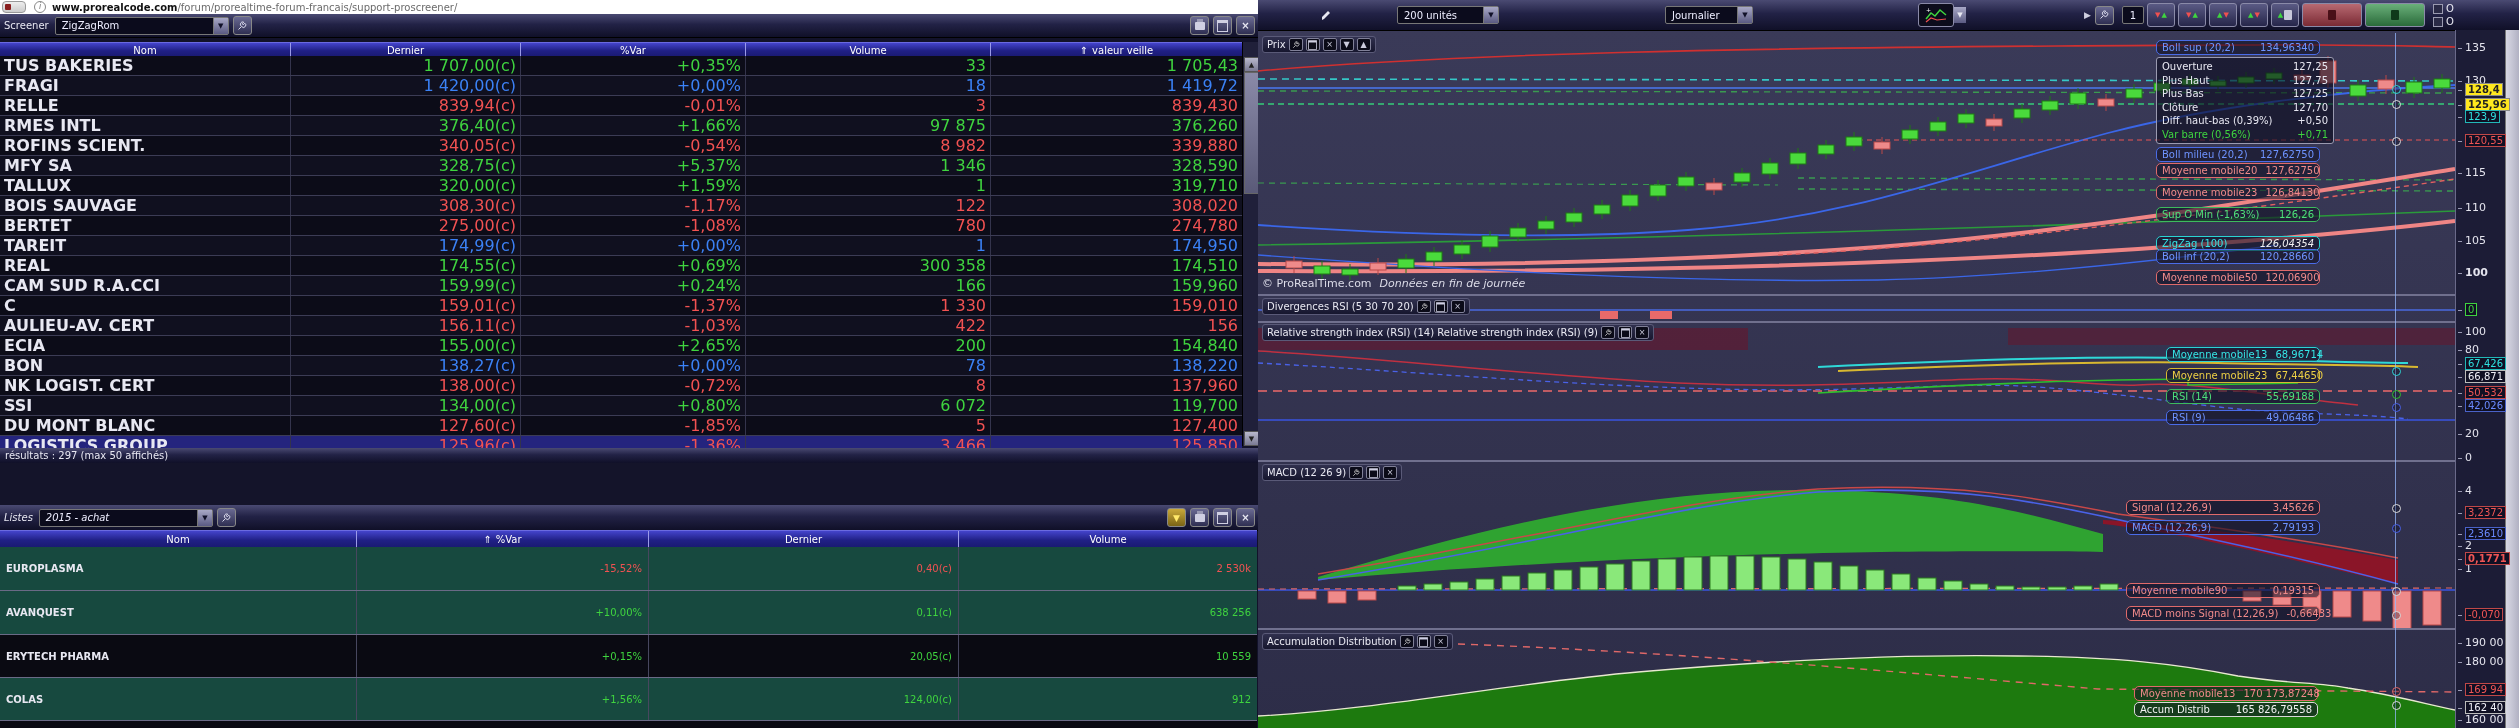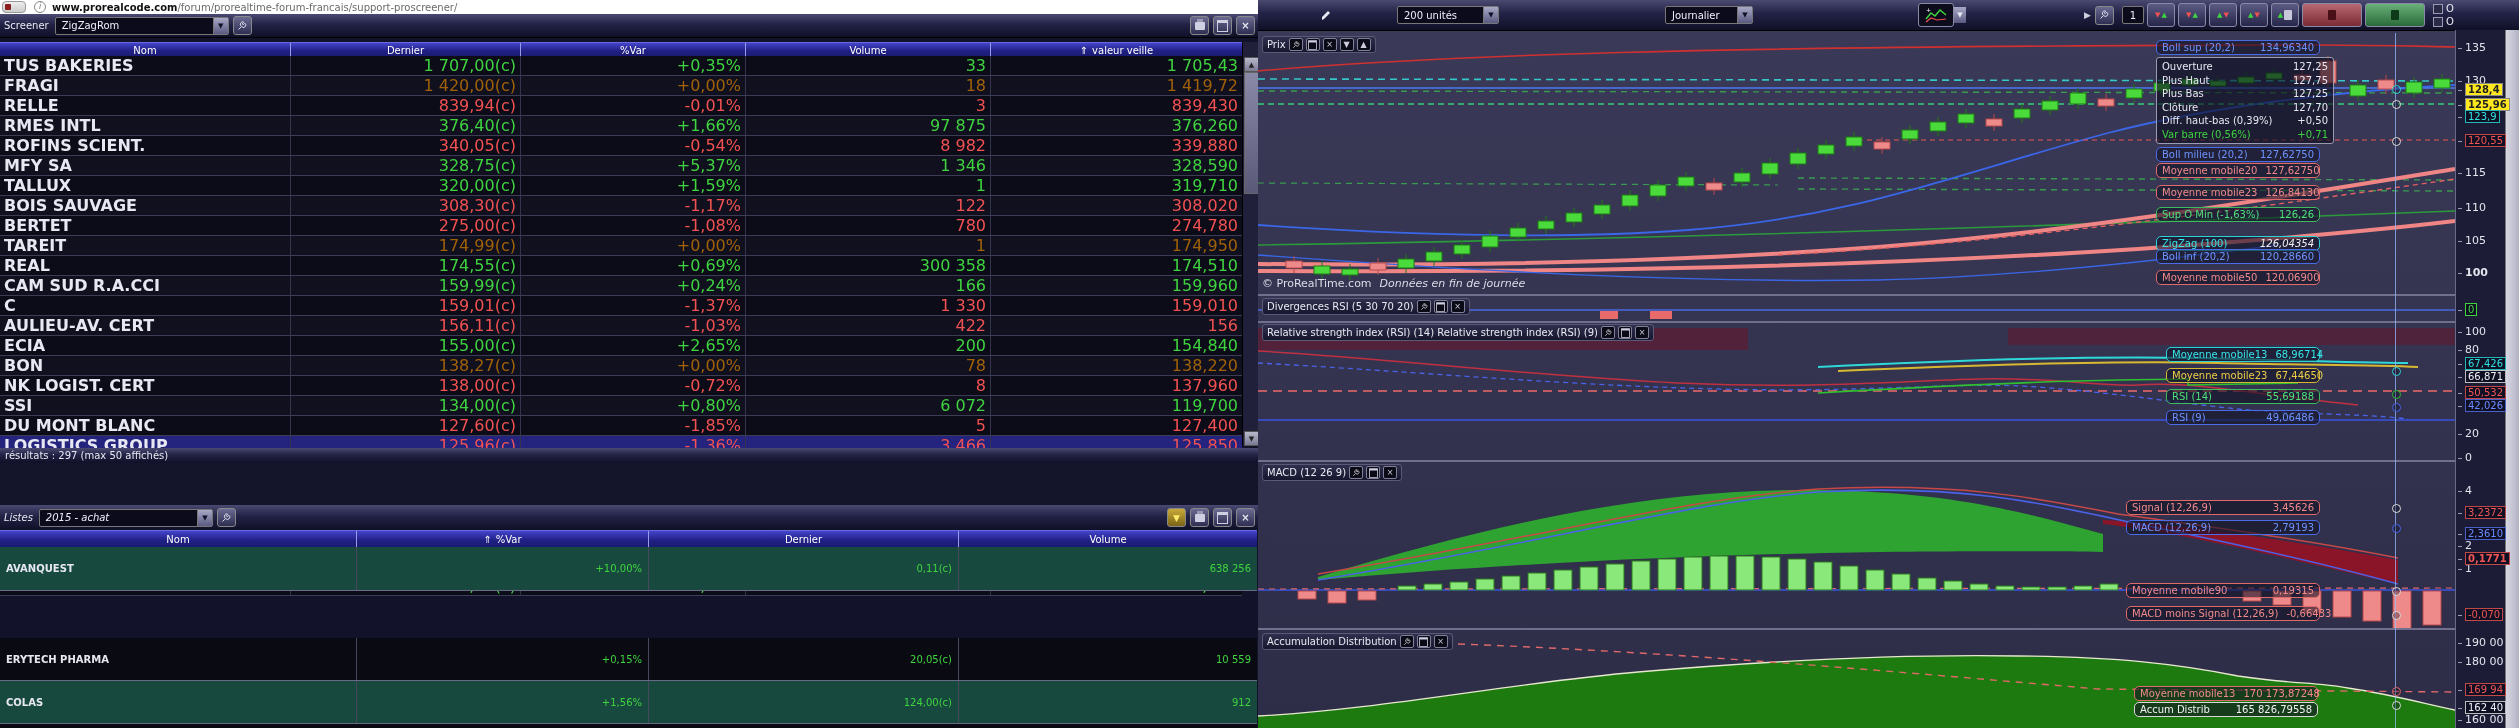--- a/index.html
+++ b/index.html
@@ -25,21 +25,21 @@
   
   .bluehdr{background:linear-gradient(#4444cc,#202085 55%,#191970);color:#fff;font-size:10px;display:grid;align-items:center;border-top:1px solid #6a6ae0;border-bottom:1px solid #000}
   .bluehdr .hc{text-align:center;border-left:1px solid #9a9ae8;height:100%;display:flex;align-items:center;justify-content:center;gap:4px}
   .bluehdr .hc:first-child{border-left:none}
   .srow{display:grid;grid-template-columns:290px 230px 225px 245px 252px;align-items:center;border-bottom:1px solid #3c3c55;color:#e8e8f2}
   .srow>div{height:100%;display:flex;align-items:center;border-left:1px solid #34344c;padding:0 4px;box-sizing:border-box}
   .srow>div:first-child{border-left:none;font-weight:bold;white-space:nowrap}
   .srow .num{justify-content:flex-end}
   .r-a{background:#0c0c18}.r-b{background:#10101f}
   .r-sel{background:#24247e !important}
-  .up{color:#3fd43f}.down{color:#f25252}.flat{color:#a16207}
+  .up{color:#3fd43f}.down{color:#f25252}.flat{color:#3b82f6}
   .lrow{display:grid;grid-template-columns:356px 292px 310px 299px;align-items:center;font-size:10px;color:#e8e8f2;border-bottom:1px solid #6a6a86}
   .lrow>div{height:100%;display:flex;align-items:center;border-left:1px solid #47475f;padding:0 6px;box-sizing:border-box}
   .lrow>div:first-child{border-left:none;font-weight:bold}
   .lrow .num{justify-content:flex-end}
   .sh-teal{background:#17493f}.sh-dark{background:#0a0a12}
   
   .sbar{background:#20203a;border-left:1px solid #000}
   .sbtn{position:absolute;left:1px;width:13px;height:13px;background:linear-gradient(#b8b8cc,#7a7a94);border:1px solid #555;color:#222;font-size:7px;display:flex;align-items:center;justify-content:center}
   .sthumb{position:absolute;left:1px;width:13px;background:linear-gradient(#8a8aa8,#5a5a78);border:1px solid #666}
   
@@ -359,26 +359,32 @@
     <span class="hc">
         <span>⇑</span>
         <span>%Var</span>
       </span>
     <span class="hc">Dernier</span>
     <span class="hc">Volume</span>
   </div>
 
   <div class="abs" id="lrows" style="left:0;top:547px;width:1257px;height:181px">
       <div class="lrow sh-teal" style="height: 43px;">
+        <div>EUROPLASMA</div>
+        <div class="num down">-15,52%</div>
+        <div class="num down">0,40(c)</div>
+        <div class="num down">2 530k</div>
+      </div>
+      <div class="lrow sh-teal" style="height: 43px;">
         <div>AVANQUEST</div>
         <div class="num up">+10,00%</div>
         <div class="num up">0,11(c)</div>
         <div class="num up">638 256</div>
       </div>
-      <div class="lrow sh-dark" style="height: 42px; margin-top: 47px;">
+      <div class="lrow sh-dark" style="height: 42px;">
         <div>ERYTECH PHARMA</div>
         <div class="num up">+0,15%</div>
         <div class="num up">20,05(c)</div>
         <div class="num up">10 559</div>
       </div>
       <div class="lrow sh-teal" style="height: 42px;">
         <div>COLAS</div>
         <div class="num up">+1,56%</div>
         <div class="num up">124,00(c)</div>
         <div class="num up">912</div>

